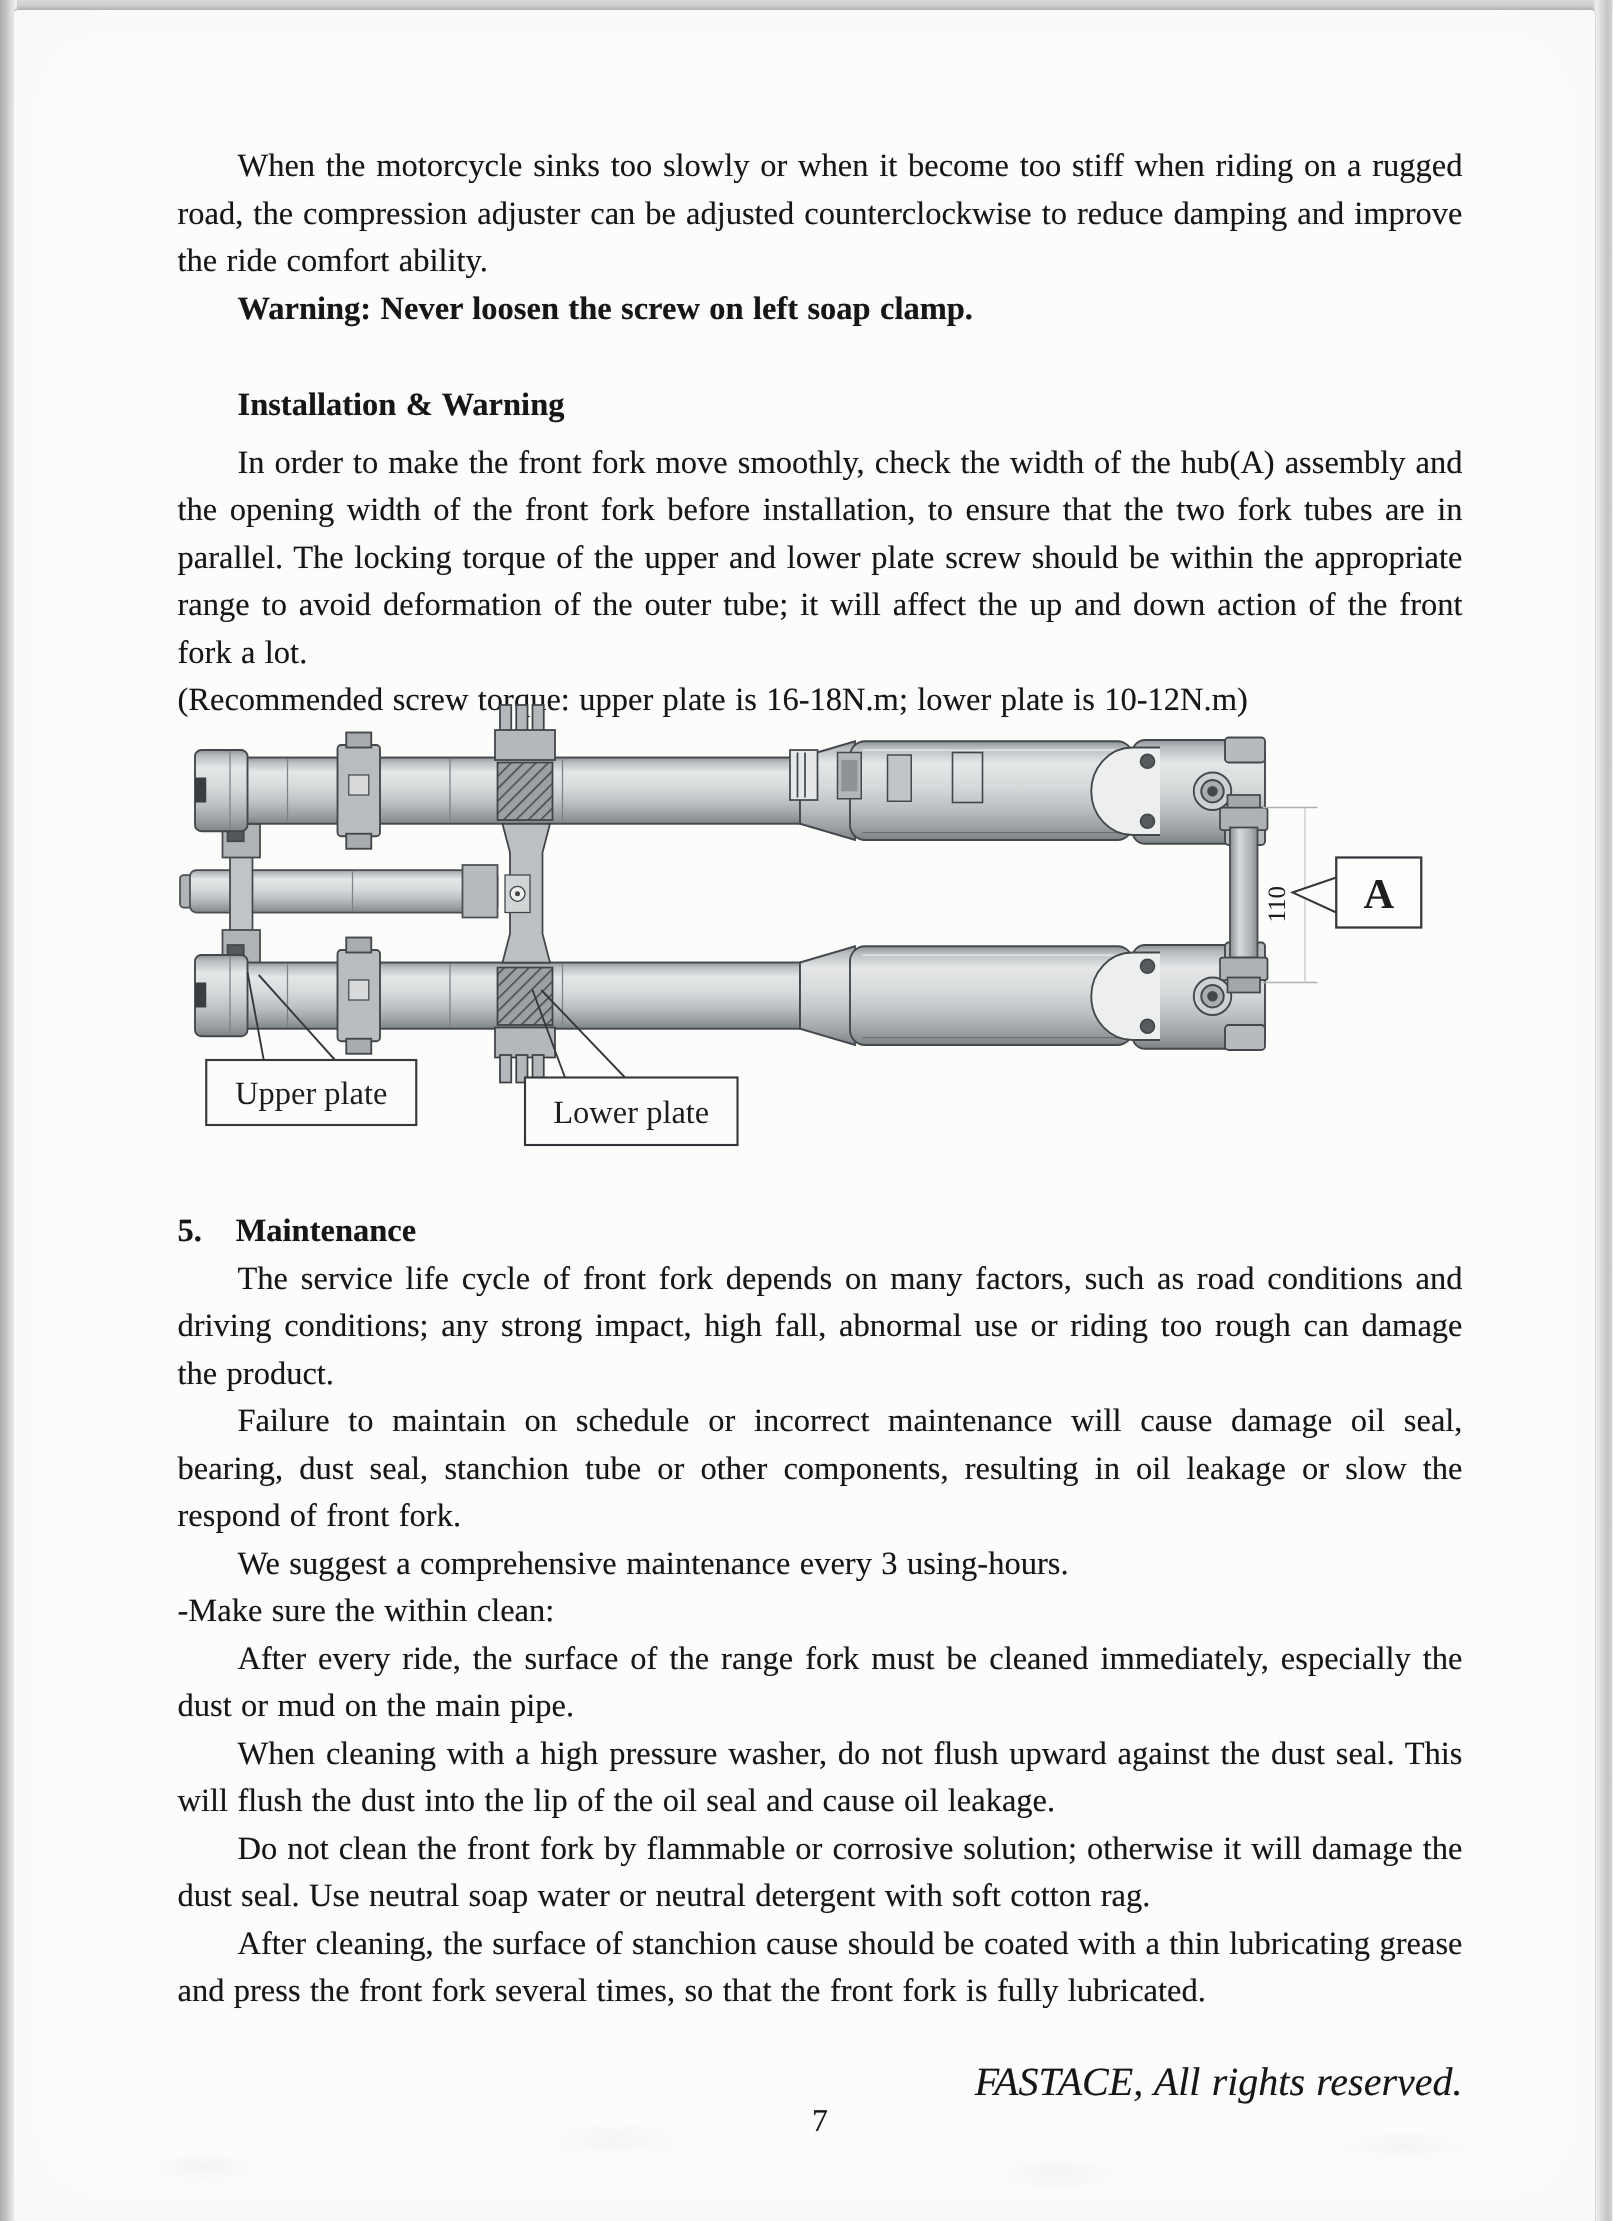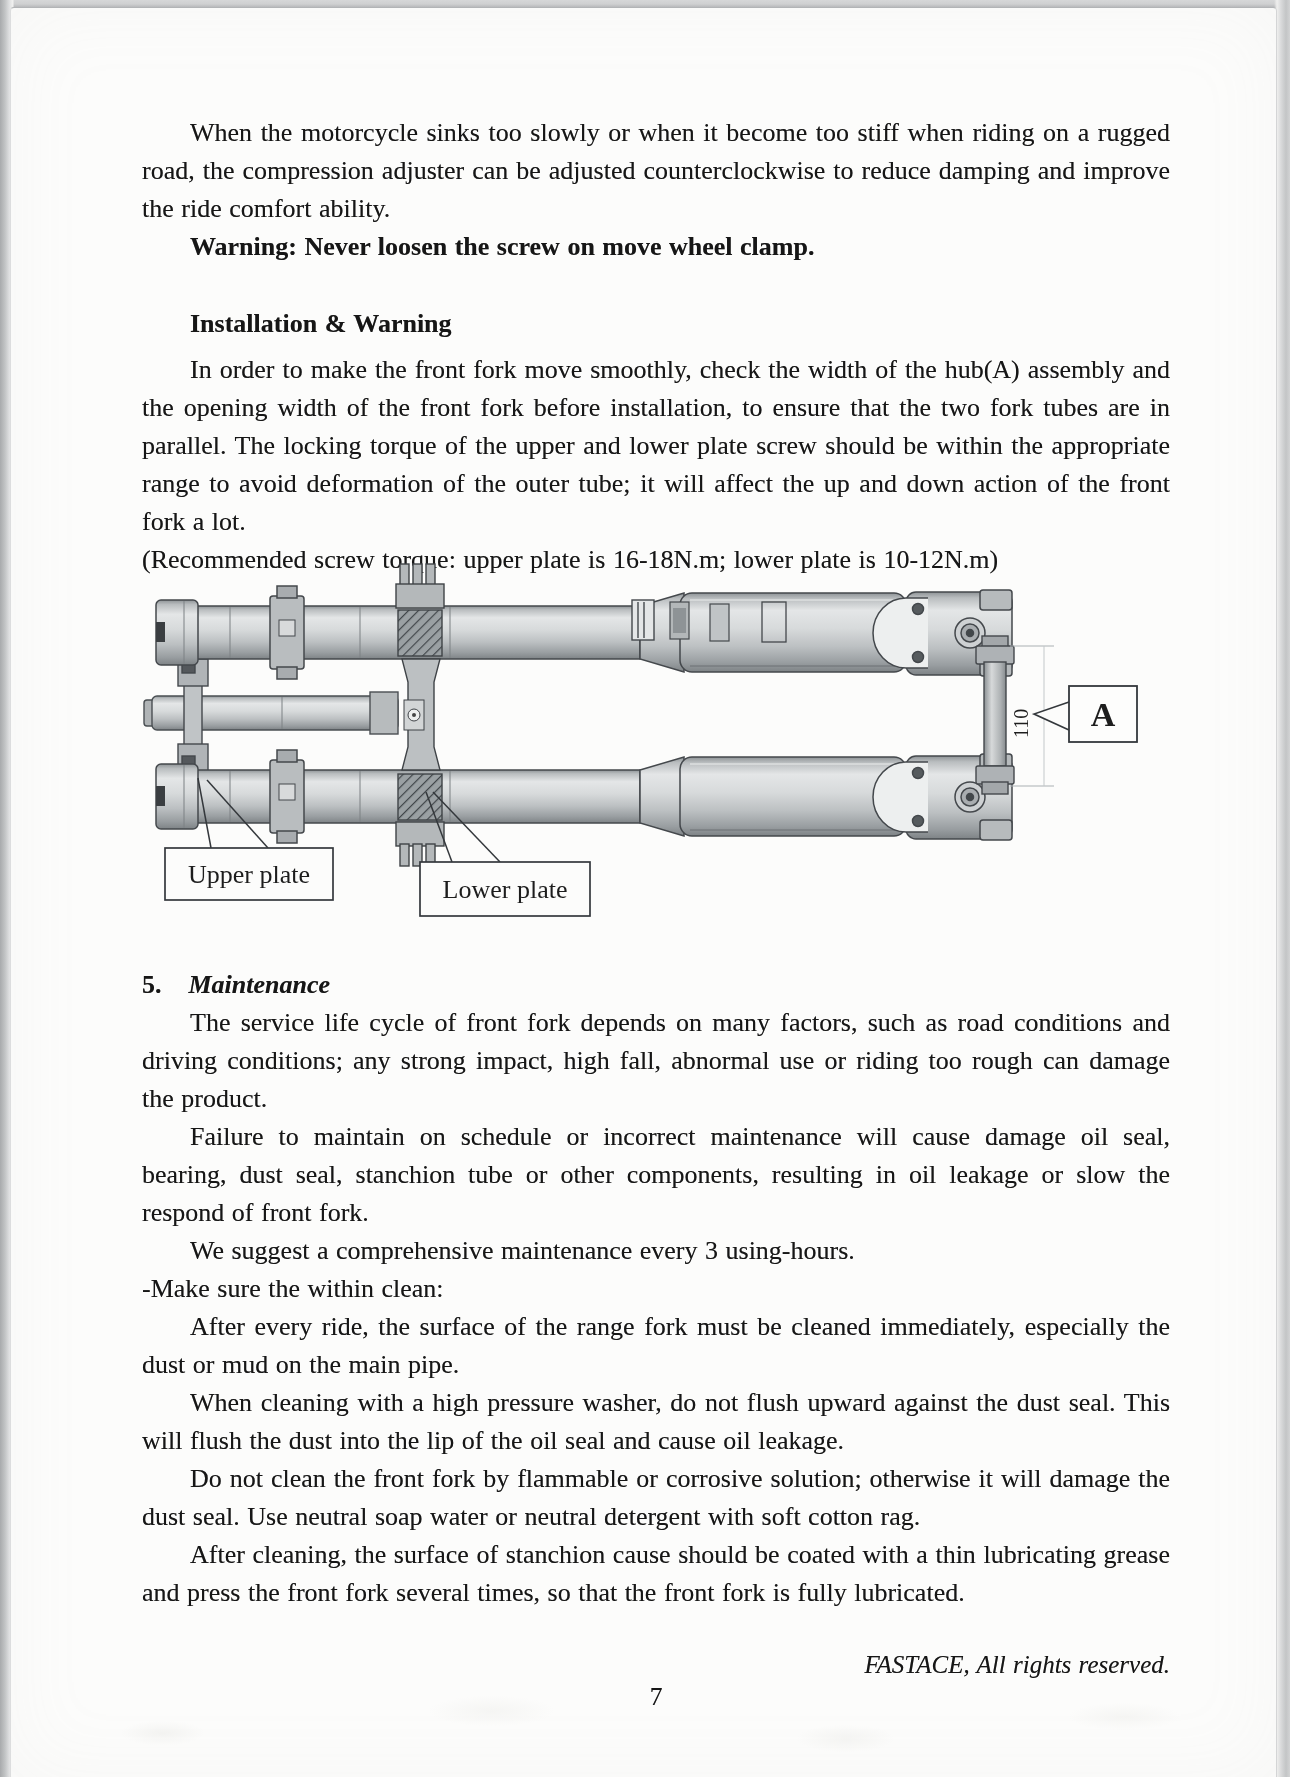--- a/index.html
+++ b/index.html
@@ -25,39 +25,39 @@
       radial-gradient(70px 20px at 66% 65%,rgba(205,205,198,.16),rgba(205,205,198,0) 70%),
       radial-gradient(80px 20px at 88% 45%,rgba(205,205,198,.15),rgba(205,205,198,0) 70%);}
   
   .tb{position:absolute;left:124px;width:1028px;margin:18px;
     font:26px/38px "Liberation Serif",serif;color:#161616;
     text-align:justify;word-spacing:1px;
     text-shadow:0 0 .6px rgba(25,25,25,.45);}
   .ind{text-indent:48px;}
   .b{font-weight:bold;}
   .left{text-align:left;}
-  .footer{text-align:right;font-style:italic;font-size:25px;}
+  .footer{text-align:right;font-style:italic;font-size:32px;}
   .pgnum{text-align:center;font-size:25.5px;}
-  .secgap{margin-left:27px;font-style:italic;}
+  .secgap{margin-left:27px;}
   
   .diagram{position:absolute;left:110px;top:542px;width:1080px;height:388px;}
   .diagram text{font-family:"Liberation Serif",serif;fill:#1d1d1d;}
 </style>
 </head>
 <body>
 
 <div class="edge-top"></div>
 <div class="edge-left"></div>
 <div class="edge-right"></div>
 <div class="paper">
     <div class="mottle"></div>
   </div>
 
 <p class="tb ind" style="top:96px">When the motorcycle sinks too slowly or when it become too stiff when riding on a rugged road, the compression adjuster can be adjusted counterclockwise to reduce damping and improve the ride comfort ability.</p>
-<p class="tb ind b left" style="top:210px">Warning: Never loosen the screw on move wheel clamp.</p>
+<p class="tb ind b left" style="top:210px">Warning: Never loosen the screw on left soap clamp.</p>
 <p class="tb ind b left" style="top:287px">Installation &amp; Warning</p>
 <p class="tb ind" style="top:333px">In order to make the front fork move smoothly, check the width of the hub(A) assembly and the opening width of the front fork before installation, to ensure that the two fork tubes are in parallel. The locking torque of the upper and lower plate screw should be within the appropriate range to avoid deformation of the outer tube; it will affect the up and down action of the front fork a lot.</p>
 <p class="tb left" style="top:523px">(Recommended screw torque: upper plate is 16-18N.m; lower plate is 10-12N.m)</p>
 
 <svg class="diagram" viewBox="0 0 1080 388">
   <defs>
     <linearGradient id="tg" x1="0" y1="0" x2="0" y2="1">
       <stop offset="0" stop-color="#8e9396"></stop>
         <stop offset="0.07" stop-color="#b9bdbf"></stop>
       <stop offset="0.22" stop-color="#e4e6e7"></stop>

